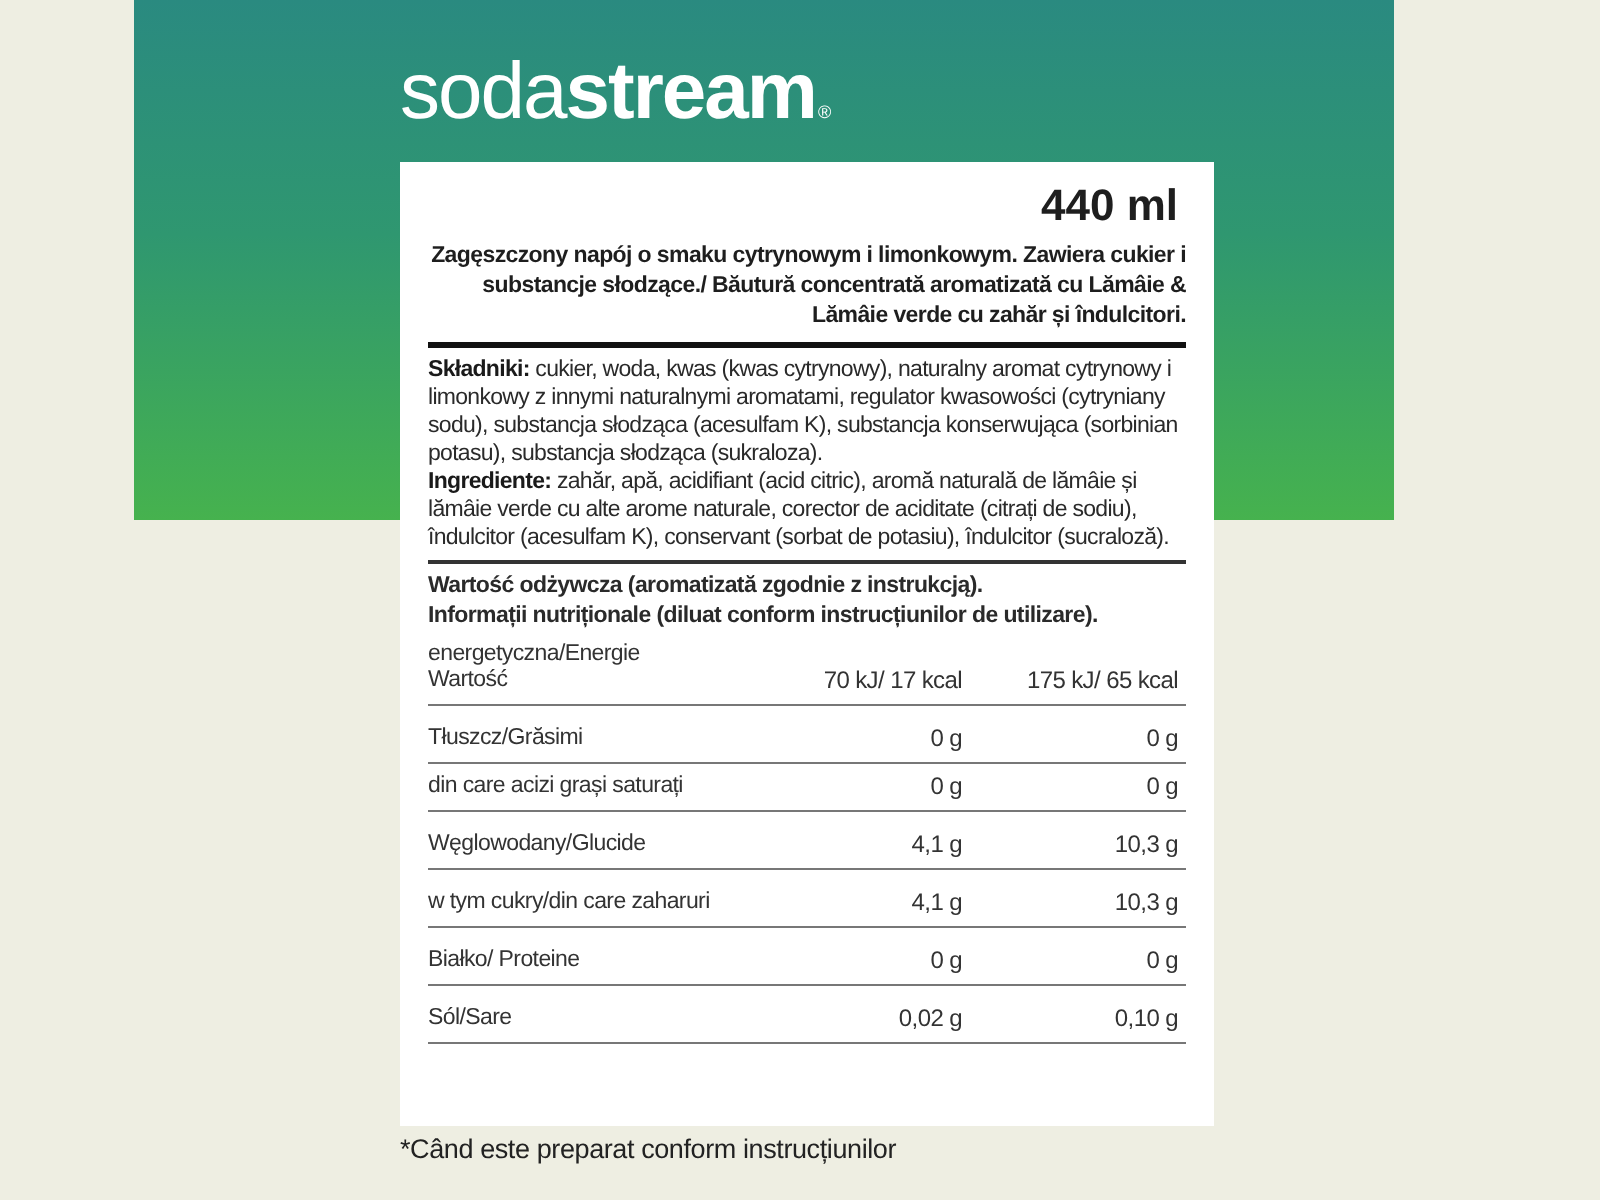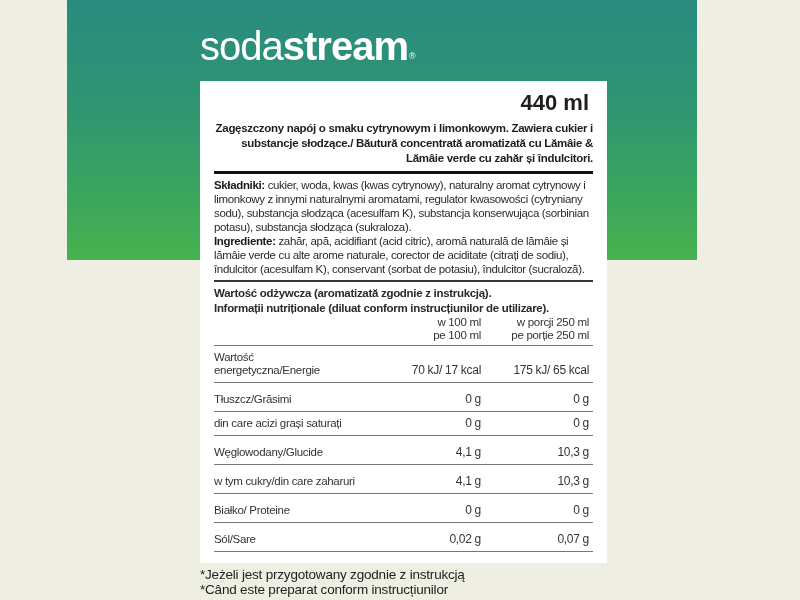--- a/index.html
+++ b/index.html
@@ -85,36 +85,25 @@
       <b>Ingrediente:</b><span> zahăr, apă, acidifiant (acid citric), aromă naturală de lămâie și lămâie verde cu alte arome naturale, corector de aciditate (citrați de sodiu), îndulcitor (acesulfam K), conservant (sorbat de potasiu), îndulcitor (sucraloză).</span>
     </div>
     <div class="rule"></div>
 
     <div class="nutri-title">
       <div>Wartość odżywcza (aromatizată zgodnie z instrukcją).</div>
       <div>Informații nutriționale (diluat conform instrucțiunilor de utilizare).</div>
     </div>
 
     <div class="table">
-      <div class="thead">
-        <div class="col-name"></div>
-        <div class="col-a">
-          <div>w 100 ml</div>
-          <div>pe 100 ml</div>
-        </div>
-        <div class="col-b">
-          <div>w porcji 250 ml</div>
-          <div>pe porție 250 ml</div>
-        </div>
-      </div>
 
       <div class="trow">
         <div class="col-name">
+            <div>energetyczna/Energie</div>
             <div>Wartość</div>
-            <div>energetyczna/Energie</div>
           </div>
         <div class="col-a">70 kJ/ 17 kcal</div>
         <div class="col-b">175 kJ/ 65 kcal</div>
       </div>
       <div class="trow single">
         <div class="col-name">Tłuszcz/Grăsimi</div>
         <div class="col-a">0 g</div>
         <div class="col-b">0 g</div>
       </div>
       <div class="trow">
@@ -135,23 +124,22 @@
         <div class="col-b">10,3 g</div>
       </div>
       <div class="trow single">
         <div class="col-name">Białko/ Proteine</div>
         <div class="col-a">0 g</div>
         <div class="col-b">0 g</div>
       </div>
       <div class="trow single">
         <div class="col-name">Sól/Sare</div>
         <div class="col-a">0,02 g</div>
-        <div class="col-b">0,07 g</div>
+        <div class="col-b">0,10 g</div>
       </div>
     </div>
 
   </div>
 </div>
 
 <div class="footnotes">
-  <div>*Jeżeli jest przygotowany zgodnie z instrukcją</div>
   <div>*Când este preparat conform instrucțiunilor</div>
 </div>
 
 </body></html>

